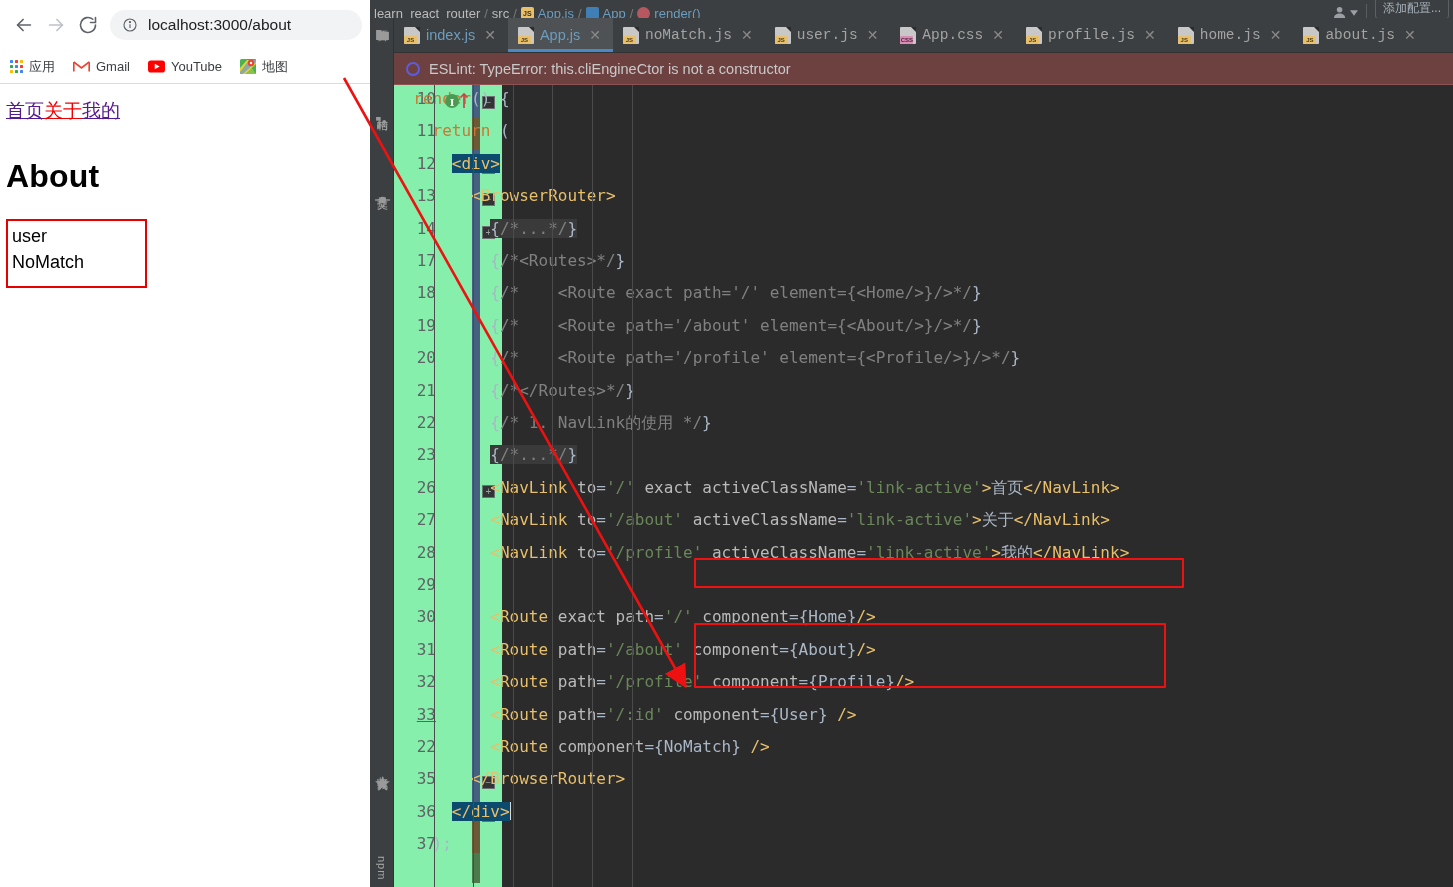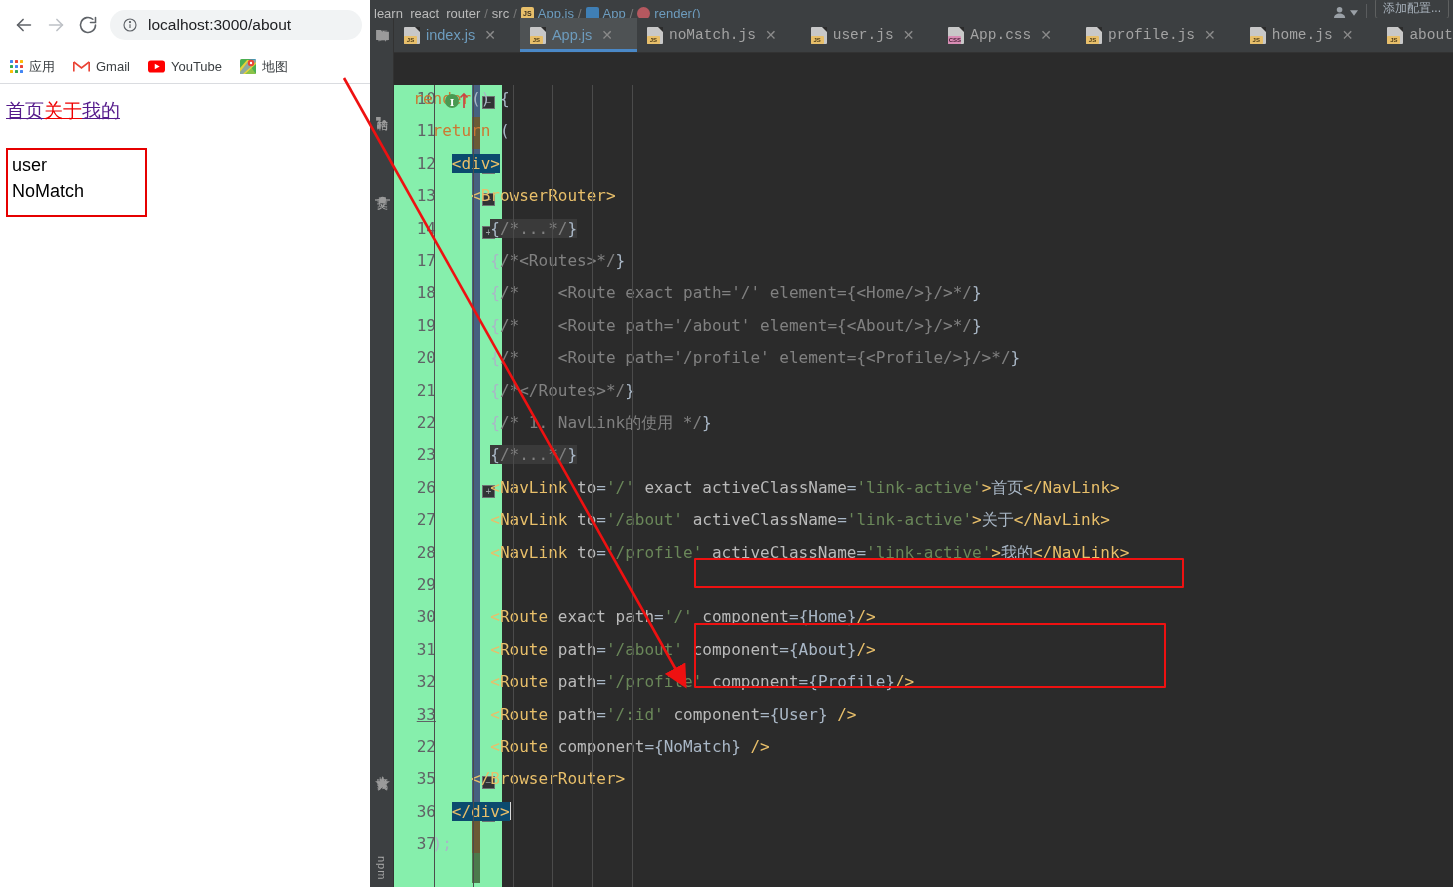--- a/index.html
+++ b/index.html
@@ -114,21 +114,21 @@
   }
   .rail-ico { color:#9a9a9a; display:flex; }
 
   
   #tabbar {
     position:absolute; left:24px; top:18px; right:0; height:35px;
     background:#3c3f41; display:flex; align-items:stretch; overflow:hidden;
     border-bottom:1px solid #323232;
   }
   .tab {
-    display:flex; align-items:center; gap:6px; padding:0 24px 0 10px;
+    display:flex; align-items:center; gap:6px; padding:0 12px 0 10px;
     font-family:"Liberation Sans", sans-serif; font-size:14.5px;
     color:#cc7832; position:relative; white-space:nowrap;
   }
   .tab.selected { background:#4e5254; }
   .tab.selected::after {
     content:""; position:absolute; left:0; right:0; bottom:0; height:3px; background:#4a88c7;
   }
   .tab .tname.blue { color:#6d9cbe; }
   .tab .tname.red { color:#a3a3a3;font-family:Liberation Mono, monospace; }
   .tab .close { color:#8a8a8a; font-size:14px; margin-left:3px; }
@@ -281,20 +281,21 @@
           <circle cx="11" cy="4" r="3.2" fill="#ea4335"></circle>
           <circle cx="11" cy="4" r="1.2" fill="#fff"></circle>
         </svg>
       </span>
       <span>地图</span>
     </div>
   </div>
 
   <div id="page-content">
     <div id="site-nav"><a class="lnk-v" href="#">首页</a><a class="lnk-a" href="#">关于</a><a class="lnk-v" href="#">我的</a></div>
+    <h1 id="page-h1">About</h1>
     <div id="red-box">
       <div>user</div>
       <div>NoMatch</div>
     </div>
   </div>
 </div>
 
 <div id="ide">
 
   <div id="ide-topbar">
@@ -421,20 +422,24 @@
     </div>
     <div class="tab">
       <span class="ficon">
           <span class="badge js">JS</span>
         </span>
       <span class="tname red">about.js</span>
       <span class="close">✕</span>
     </div>
   </div>
 
+  <div id="error-banner">
+    <span class="err-ico"></span>
+    <span>ESLint: TypeError: this.cliEngineCtor is not a constructor</span>
+  </div>
 
   <div id="editor">
     <div id="gutter">
       <div class="vcs" style="top:0;height:32px;background:#466080;"></div>
       <div class="vcs" style="top:32px;height:32px;background:#6b5a36;"></div>
       <div class="vcs" style="top:64px;height:636px;background:#466080;"></div>
       <div class="vcs" style="top:700px;height:32px;background:#466080;"></div>
       <div class="vcs" style="top:732px;height:36px;background:#6b5a36;"></div>
       <div class="vcs" style="top:768px;height:30px;background:#4c7a4c;"></div>
     <div class="ln" style="top: 4px;">10</div>

